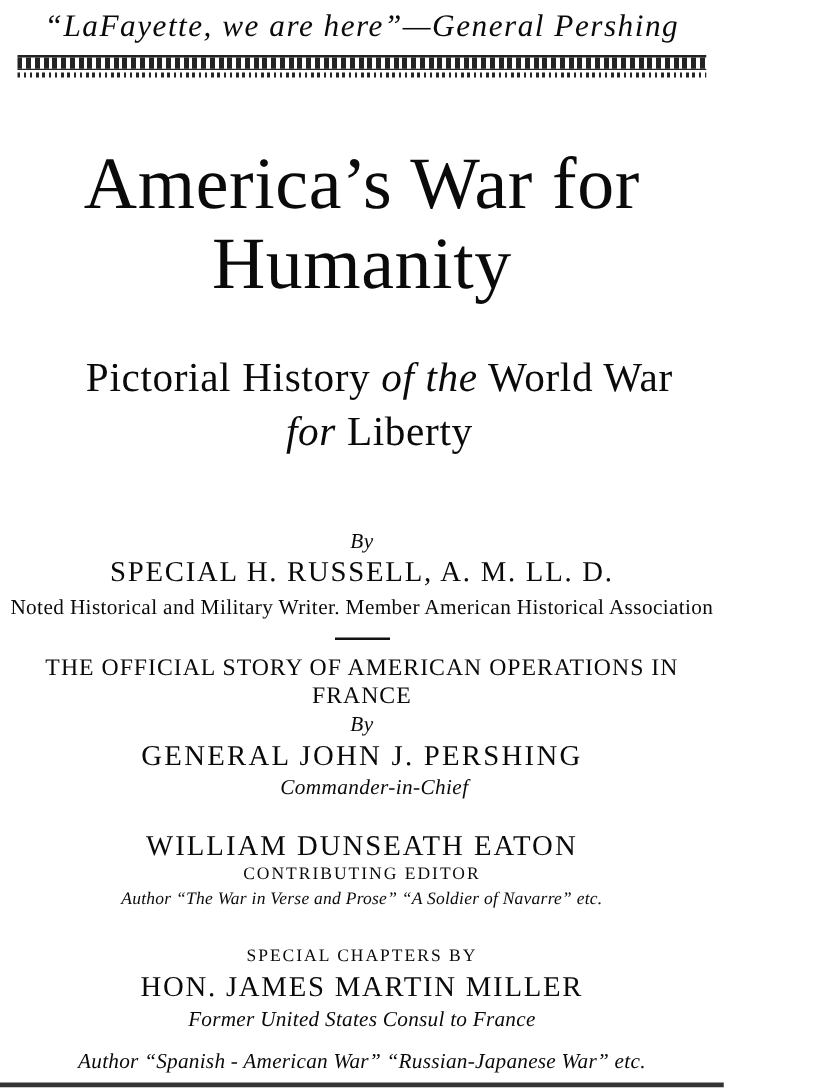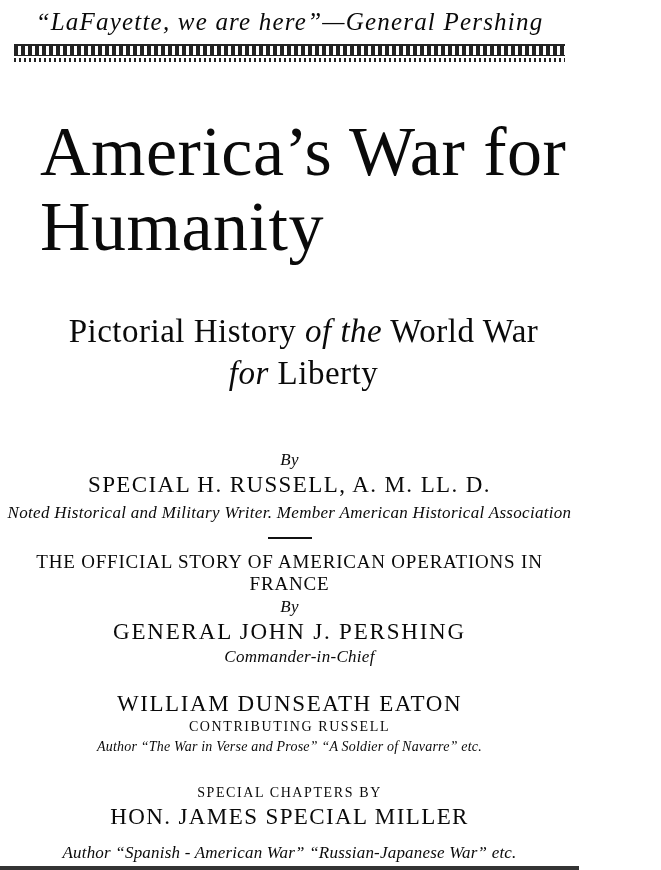--- a/index.html
+++ b/index.html
@@ -45,28 +45,27 @@
     height: 4px;
     margin-top: 2px;
     background-image:
       repeating-linear-gradient(to right, #111 0px, #111 2px, #fff 2px, #fff 5px);
     border-bottom: none;
     border-top: none;
   }
 
   
   .main-title {
-    text-align: left;
+    text-align: center;
     font-family: "Liberation Serif", serif;
     font-weight: normal;
-    font-size: 70px;
+    font-size: 59px;
     line-height: 1.02;
     letter-spacing: 0.5px;
     margin-top: 54px;
-    padding-left: 40px;
   }
   .main-title .line2 {
     display: block;
     margin-top: 4px;
   }
 
   
   .subtitle {
     text-align: center;
     font-size: 33px;
@@ -88,21 +87,20 @@
     font-style: italic;
     font-size: 17px;
     letter-spacing: 0.4px;
   }
   .author-name {
     font-size: 23px;
     letter-spacing: 1.4px;
     margin-top: 2px;
   }
   .author-desc {
-    font-style: italic;
     font-size: 17px;
     letter-spacing: 0.3px;
     margin-top: 5px;
   }
   .short-rule {
     width: 44px;
     height: 2px;
     background: #111;
     margin: 14px auto 12px auto;
   }
@@ -203,23 +201,24 @@
     <div class="short-rule"></div>
 
     <div class="official-line">
       <span>THE OFFICIAL STORY OF AMERICAN OPERATIONS IN FRANCE</span>
     </div>
     <div class="by-italic" style="margin-top:2px;">By</div>
     <div class="pershing-name">GENERAL JOHN J. PERSHING</div>
     <div class="cinc">Commander-in-Chief</div>
 
     <div class="eaton-name">WILLIAM DUNSEATH EATON</div>
-    <div class="contrib">CONTRIBUTING RUSSELL</div>
+    <div class="contrib">CONTRIBUTING EDITOR</div>
     <div class="eaton-works">Author “The War in Verse and Prose” “A Soldier of Navarre” etc.</div>
 
     <div class="special-chapters">SPECIAL CHAPTERS BY</div>
-    <div class="miller-name">HON. JAMES SPECIAL MILLER</div>
+    <div class="miller-name">HON. JAMES MARTIN MILLER</div>
+    <div class="miller-desc">Former United States Consul to France</div>
     <div class="miller-works">Author “Spanish - American War”  “Russian-Japanese War” etc.</div>
 
   </div>
 
   <div class="bottom-edge"></div>
 </div>
 
 </body></html>

